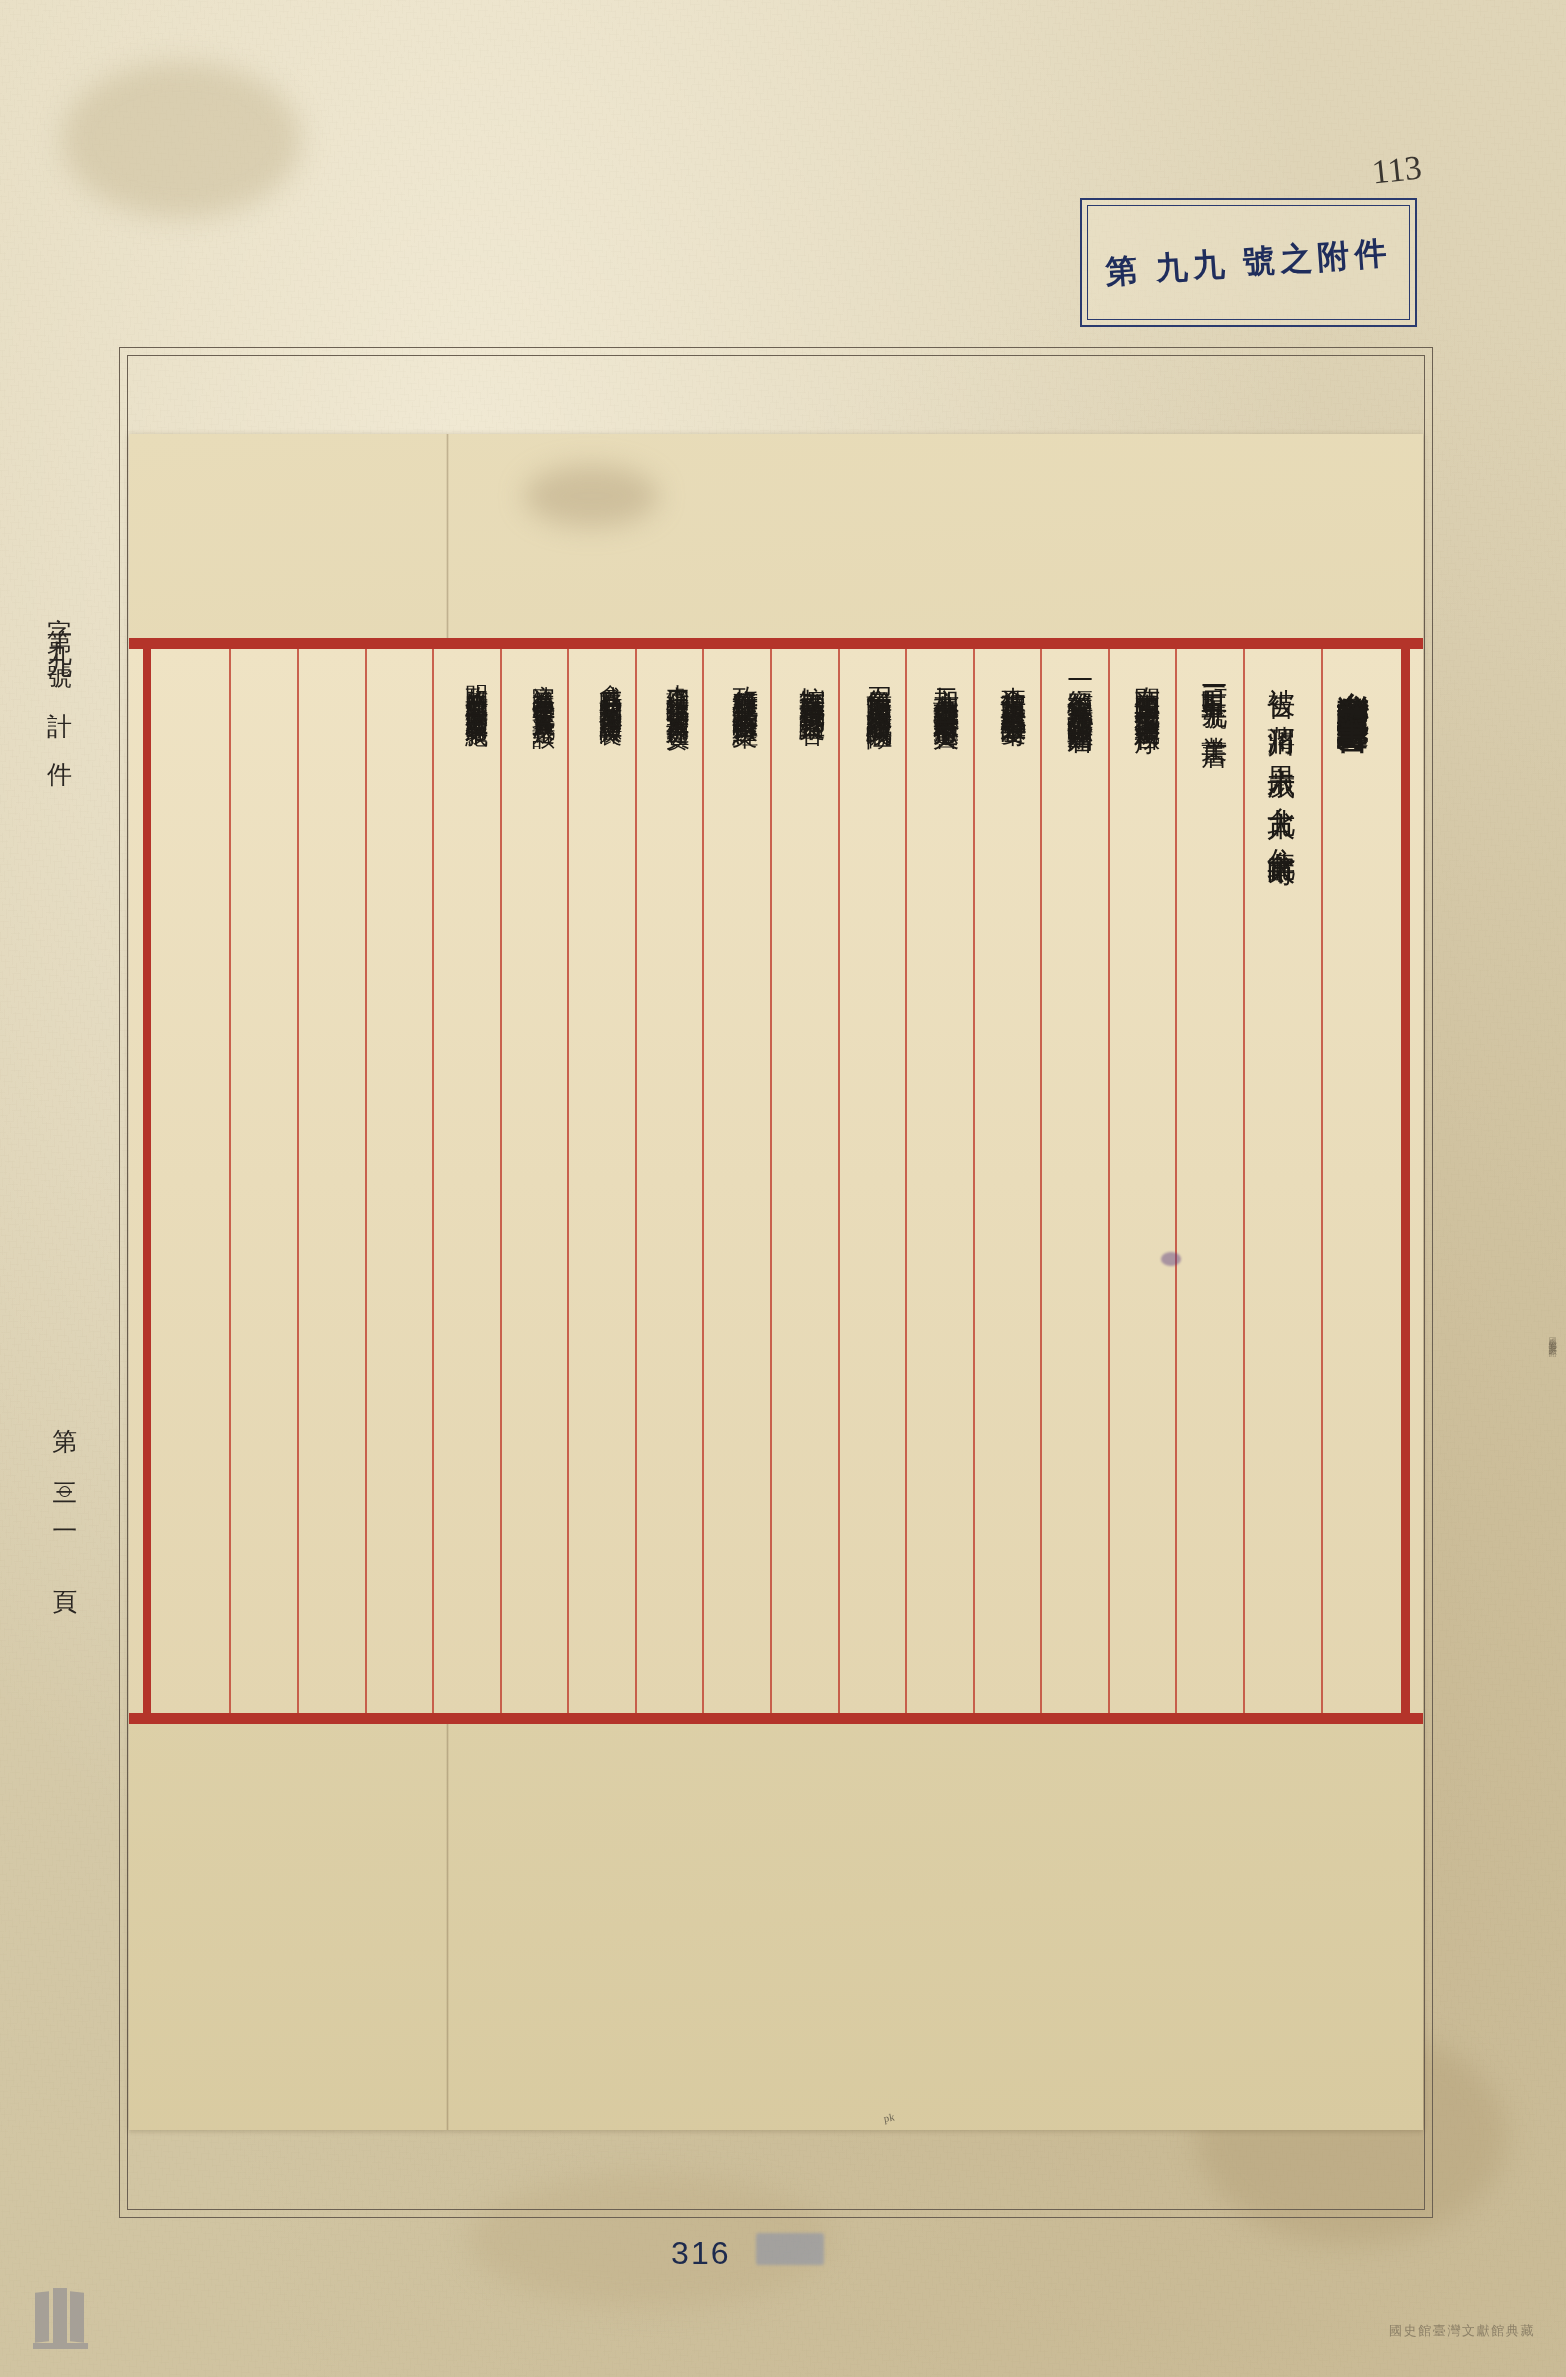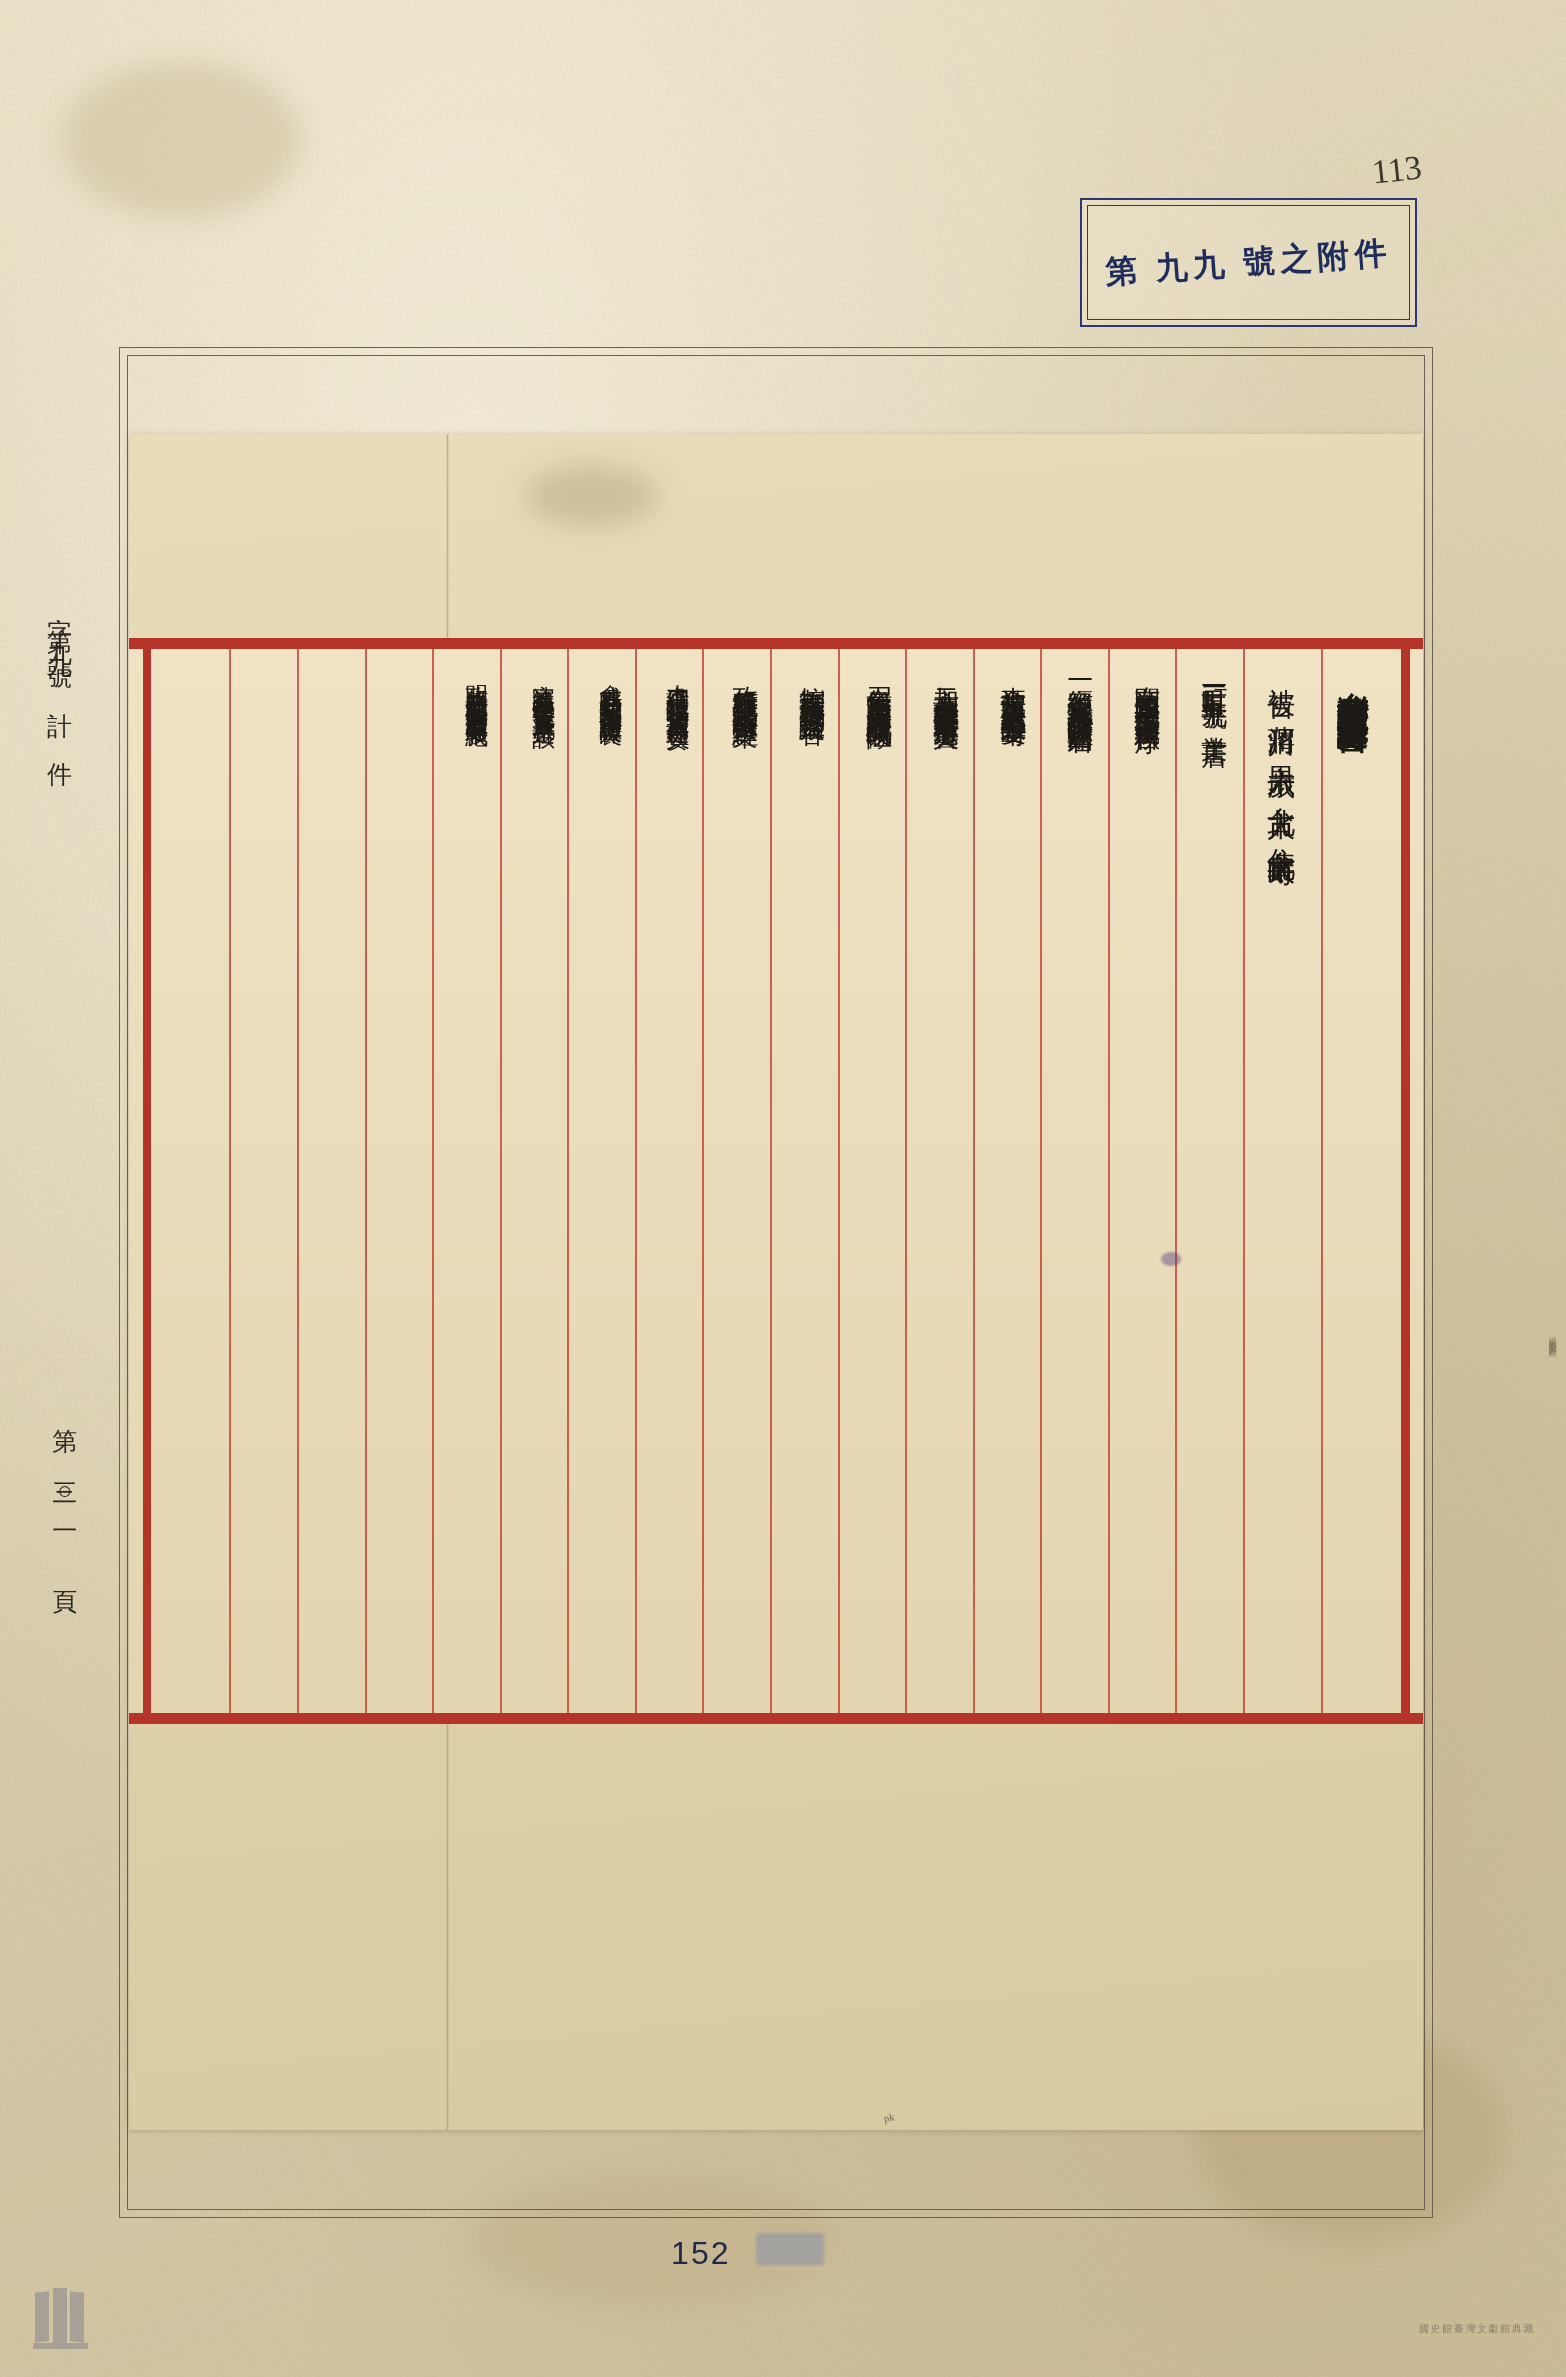--- a/index.html
+++ b/index.html
@@ -246,21 +246,21 @@
   .logo .book {
     position: absolute;
     background: #a6a097;
   }
 
   .watermark {
     position: absolute;
     right: 31px;
     top: 2322px;
     font-family: "Liberation Sans", sans-serif;
-    font-size: 10px;
+    font-size: 13px;
     color: rgba(90,80,65,0.55);
     letter-spacing: 1.6px;
   }
   .side-watermark {
     position: absolute;
     right: 8.3px;
     top: 1331px;
     writing-mode: vertical-rl;
     font-family: "Liberation Sans", sans-serif;
     font-size: 8.3px;
@@ -382,21 +382,21 @@
     <div class="ink-blot" style="left:1032px;top:603px;width:20px;height:13.5px;"></div>
   </div>
 
   <div class="left-margin">
     <div class="lm-col">字第九九號  計  件</div>
     <div class="lm-col second">第 三○一 頁</div>
   </div>
 
   <div class="pencil-mark" style="left:884px;top:2110px;">ᵖᵏ</div>
 
-  <div class="bottom-num">152</div>
+  <div class="bottom-num">316</div>
   <div class="bottom-num-smudge"></div>
 
   <div class="logo">
     <div class="book" style="left:3.1px;top:7.3px;width:13.5px;height:50px;transform:skewY(-6deg);"></div>
     <div class="book" style="left:21px;top:3.1px;width:13.5px;height:55px;"></div>
     <div class="book" style="left:38px;top:7.3px;width:13.5px;height:50px;transform:skewY(6deg);"></div>
     <div class="book" style="left:1px;top:58px;width:55px;height:6.2px;"></div>
   </div>
 
   <div class="watermark">國史館臺灣文獻館典藏</div>

